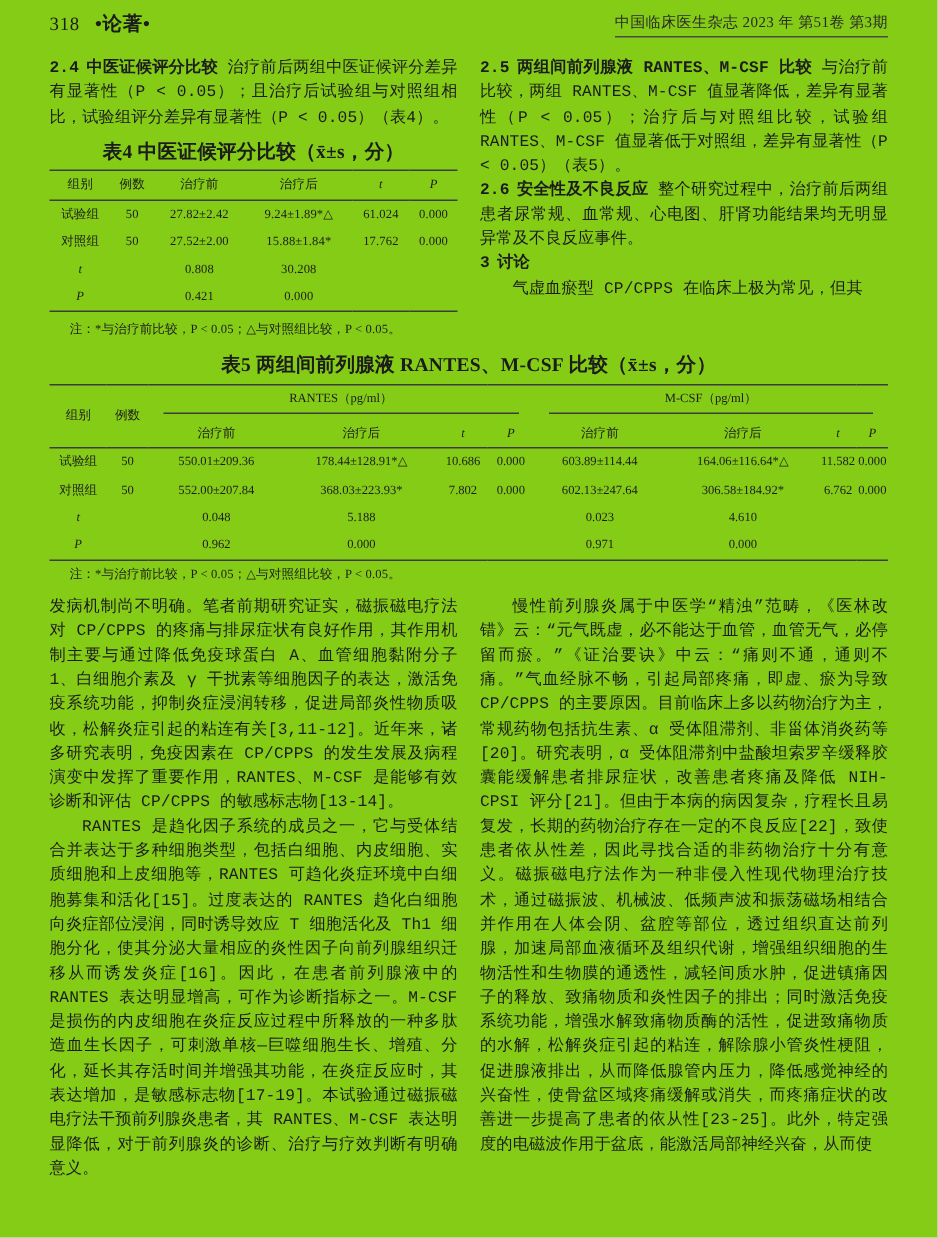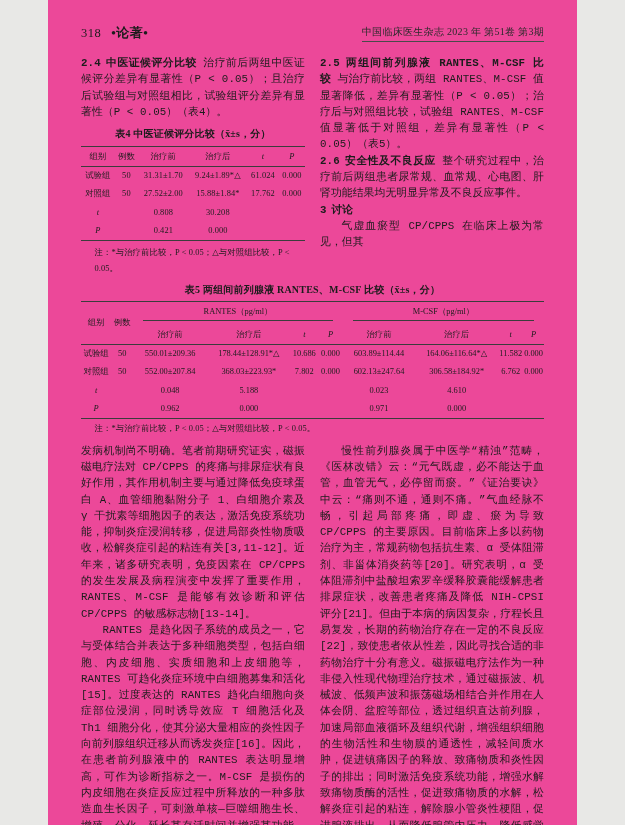--- a/index.html
+++ b/index.html
@@ -1,38 +1,38 @@
 <!DOCTYPE html>
 <html><head>
 <meta charset="utf-8">
 <style>
   html,body { margin:0; padding:0; background:#e8e8e6; }
   .page {
-    position:relative; width:529px; height:825px; margin:0 auto;
-    background:#ec4899; color:#1c1c1c; box-sizing:border-box;
-    padding:24px 33px 14px;
+    position:relative; width:625px; height:825px; margin:0 auto;
+    background:#84cc16; color:#1c1c1c; box-sizing:border-box;
+    padding:7px 33px 14px;
     font-family:"Liberation Serif","DejaVu Serif",serif;
     overflow:hidden;
   }
   
   .page-header { display:flex; justify-content:space-between; align-items:flex-end; margin-bottom:13px; }
   .ph-left { font-size:12.5px; letter-spacing:0.5px; }
   .ph-left .pagenum { margin-right:10px; }
   .ph-left .atype { font-weight:bold; font-size:13px; }
   .ph-right { font-size:10px; color:#2a2a2a; border-bottom:1px solid #4a4a4a; padding-bottom:2px; letter-spacing:0.3px; }
   
   .cols { display:flex; gap:15px; }
   .col { width:272px; font-size:10.8px; line-height:16.3px; text-align:justify; letter-spacing:0.1px; }
   p { margin:0;font-family:Liberation Mono, monospace; }
   .indent { text-indent:2em; }
   .bnum { font-weight:bold; margin-right:0.45em; }
   .btitle { font-weight:bold; margin-right:0.6em; }
   .sec-heading { font-weight:bold; }
   
-  .tbl-caption { font-size:10px; font-weight:bold; text-align:center; margin:6px 0 4px; letter-spacing:0.2px; }
+  .tbl-caption { font-size:13px; font-weight:bold; text-align:center; margin:6px 0 4px; letter-spacing:0.2px; }
   table.booktab { width:100%; border-collapse:collapse; font-size:8.4px; line-height:10px;
     border-top:1.6px solid #3c3c3c; border-bottom:1.6px solid #3c3c3c; }
   table.booktab th, table.booktab td { font-weight:normal; text-align:center; padding:4.2px 1px; }
   table.booktab thead tr.rule { border-bottom:0.8px solid #3c3c3c; }
   table.booktab .it { font-style:italic; }
   .grp { border-bottom:0.8px solid #3c3c3c; margin:0 9px; padding-bottom:3.5px; }
   table.booktab thead th { vertical-align:middle; }
   .tbl-note { font-size:8.4px; margin-top:3.5px; padding-left:1.6em; text-align:left; letter-spacing:0.1px; }
   
   .top-cols { }
@@ -65,21 +65,21 @@
             <th>治疗前</th>
             <th>治疗后</th>
             <th class="it">t</th>
             <th class="it">P</th>
           </tr>
         </thead>
         <tbody>
           <tr>
             <td>试验组</td>
             <td>50</td>
-            <td>31.31±1.70</td>
+            <td>27.82±2.42</td>
             <td>9.24±1.89*△</td>
             <td>61.024</td>
             <td>0.000</td>
           </tr>
           <tr>
             <td>对照组</td>
             <td>50</td>
             <td>27.52±2.00</td>
             <td>15.88±1.84*</td>
             <td>17.762</td>

